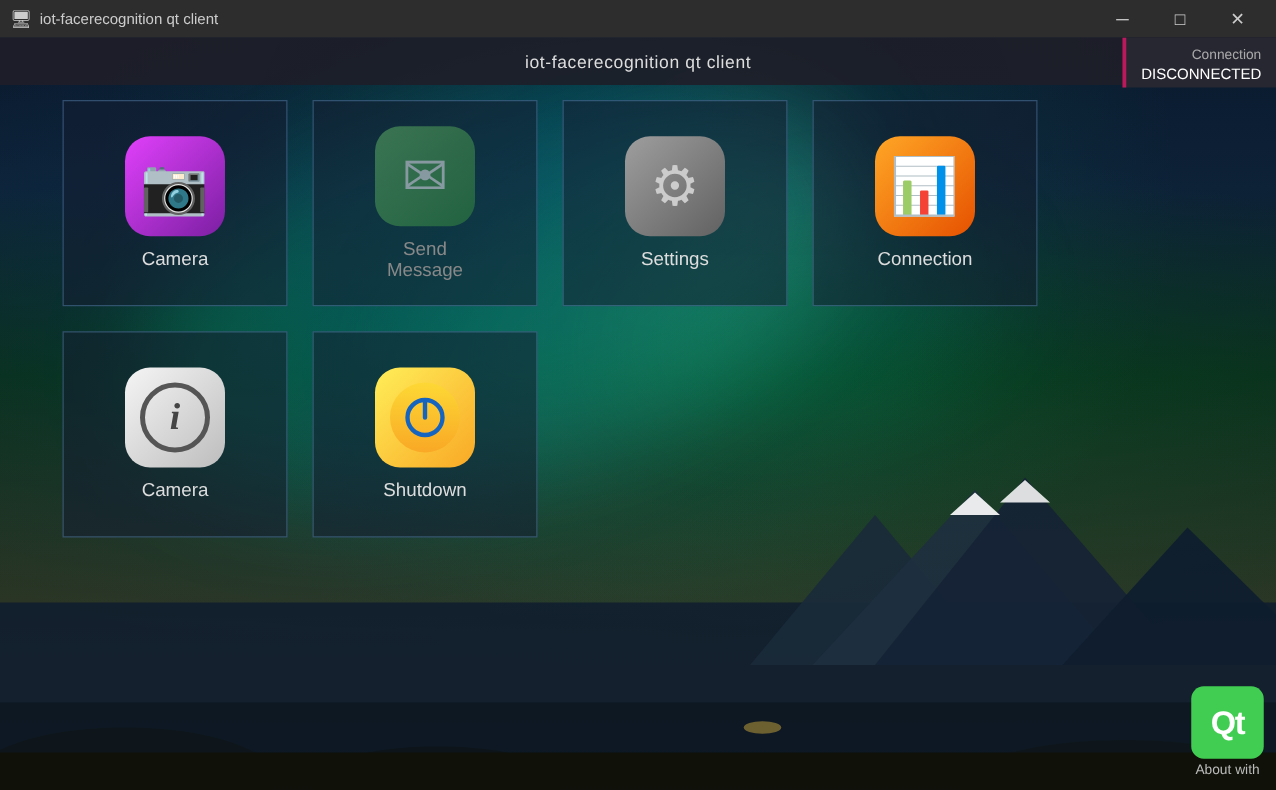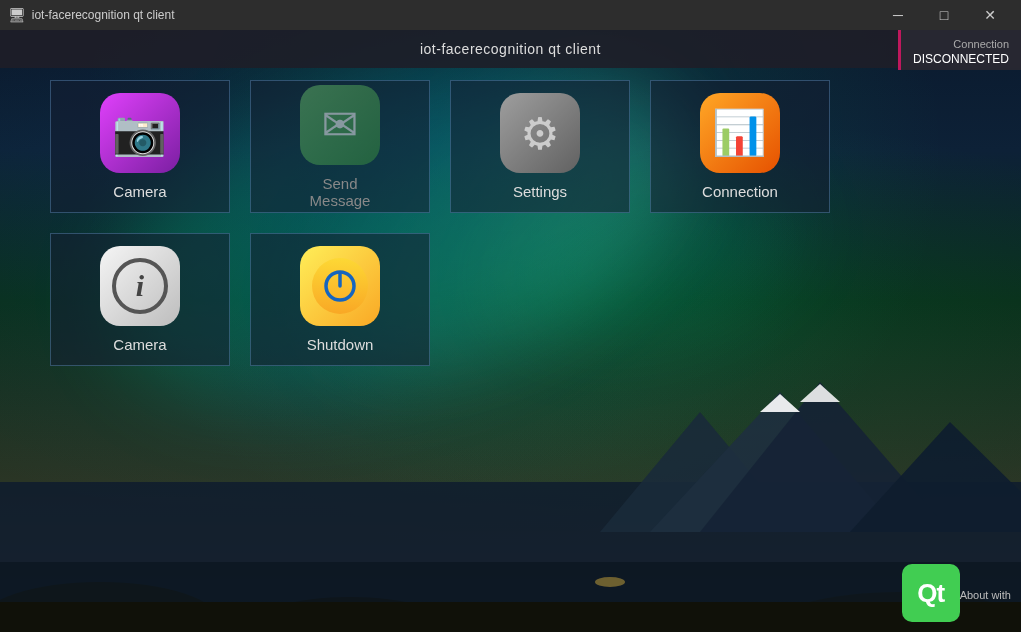--- a/index.html
+++ b/index.html
@@ -137,21 +137,21 @@
       gap: 20px;
     }
     #row1, #row2 {
       display: flex;
       gap: 20px;
     }
 
     
     .app-tile {
       width: 180px;
-      height: 133px;
+      height: 165px;
       border: 1px solid rgba(100,150,200,0.4);
       background: rgba(20,30,50,0.55);
       display: flex;
       flex-direction: column;
       align-items: center;
       justify-content: center;
       cursor: pointer;
       gap: 10px;
       transition: background 0.2s;
     }
@@ -257,21 +257,21 @@
       color: #1565c0;
     }
 
     
     #qt-badge {
       position: absolute;
       bottom: 10px;
       right: 10px;
       z-index: 10;
       display: flex;
-      flex-direction: row;
+      flex-direction: column;
       align-items: center;
     }
     #qt-logo {
       width: 58px;
       height: 58px;
       background: #41cd52;
       border-radius: 10px;
       display: flex;
       align-items: center;
       justify-content: center;

